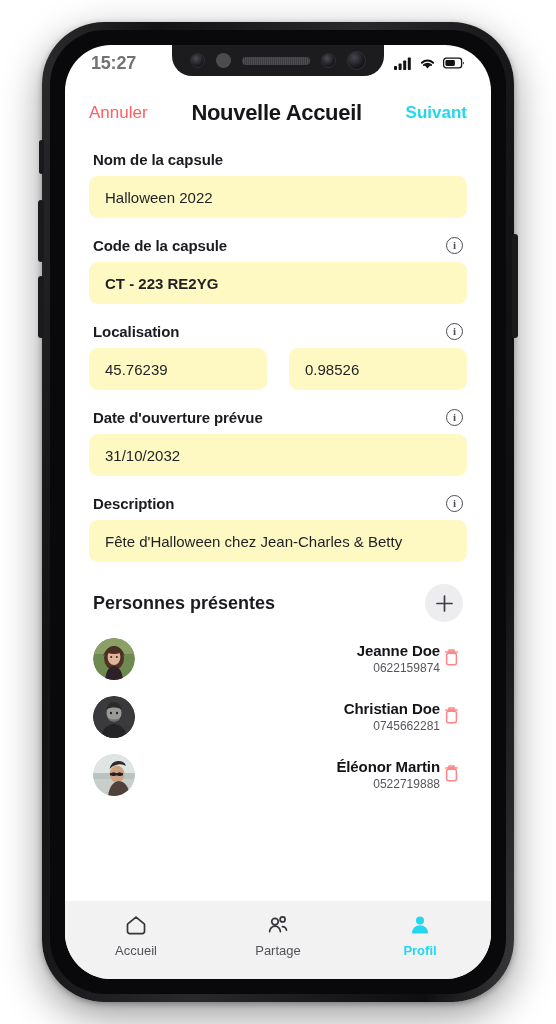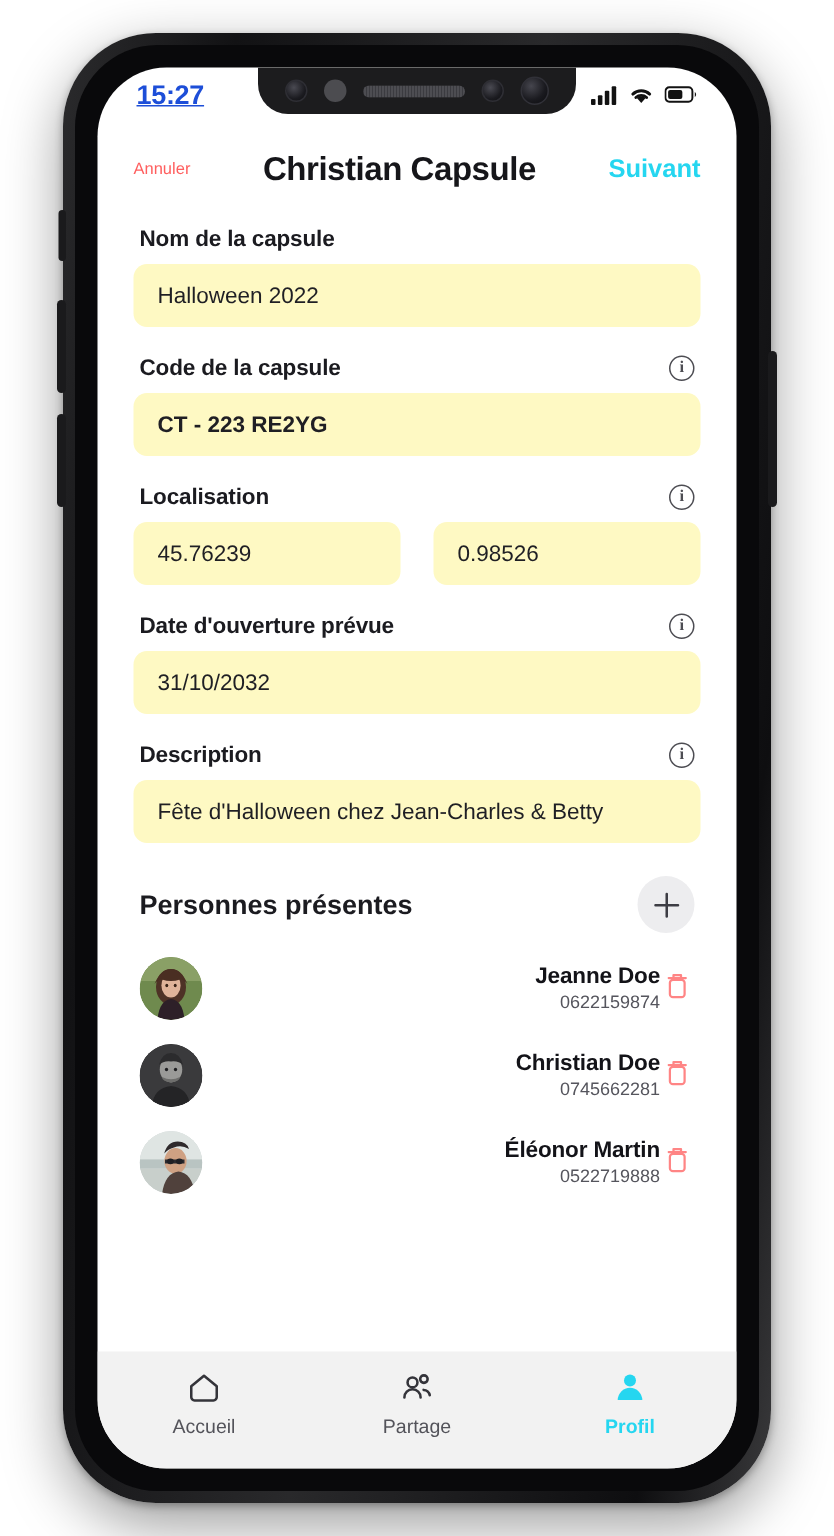--- a/index.html
+++ b/index.html
@@ -102,43 +102,42 @@
     display: flex;
     align-items: center;
     justify-content: space-between;
     padding: 0 26px;
     box-sizing: border-box;
     z-index: 20;
   }
   #status-time {
     font-size: 18px;
     font-weight: bold;
-    color: #1d4ed8;
+    color: #737373;
     letter-spacing: -0.2px;
-    text-decoration: underline;
   }
   #status-icons {
     display: flex;
     align-items: center;
     gap: 7px;
   }
 
   
   #nav-header {
     position: absolute;
     top: 40px; left: 0; right: 0;
     height: 56px;
     display: flex;
     align-items: center;
     justify-content: space-between;
     padding: 0 24px;
     box-sizing: border-box;
   }
   #nav-cancel {
-    font-size: 11px;
+    font-size: 17px;
     color: #ff5f5f;
     cursor: pointer;
   }
   #nav-title {
     font-size: 22px;
     font-weight: bold;
     color: #16161a;
     letter-spacing: -0.3px;
   }
   #nav-next {
@@ -327,21 +326,21 @@
           <svg width="22" height="12" viewBox="0 0 22 12">
             <rect x="0.6" y="1.2" width="18" height="9.6" rx="2.6" fill="none" stroke="#121212" stroke-width="1.3"></rect>
             <rect x="2.4" y="3" width="9.5" height="6" rx="1.4" fill="#121212"></rect>
             <path d="M20.2 4.4 v3.2 a1.9 1.9 0 0 0 0-3.2z" fill="#121212"></path>
           </svg>
         </div>
       </div>
 
       <div id="nav-header">
         <div id="nav-cancel">Annuler</div>
-        <div id="nav-title">Christian Capsule</div>
+        <div id="nav-title">Nouvelle Accueil</div>
         <div id="nav-next">Suivant</div>
       </div>
 
       <div id="content">
 
         <div class="field-block">
           <div class="field-label-row">
             <span class="field-label">Nom de la capsule</span>
           </div>
           <div class="text-input">Halloween 2022</div>

